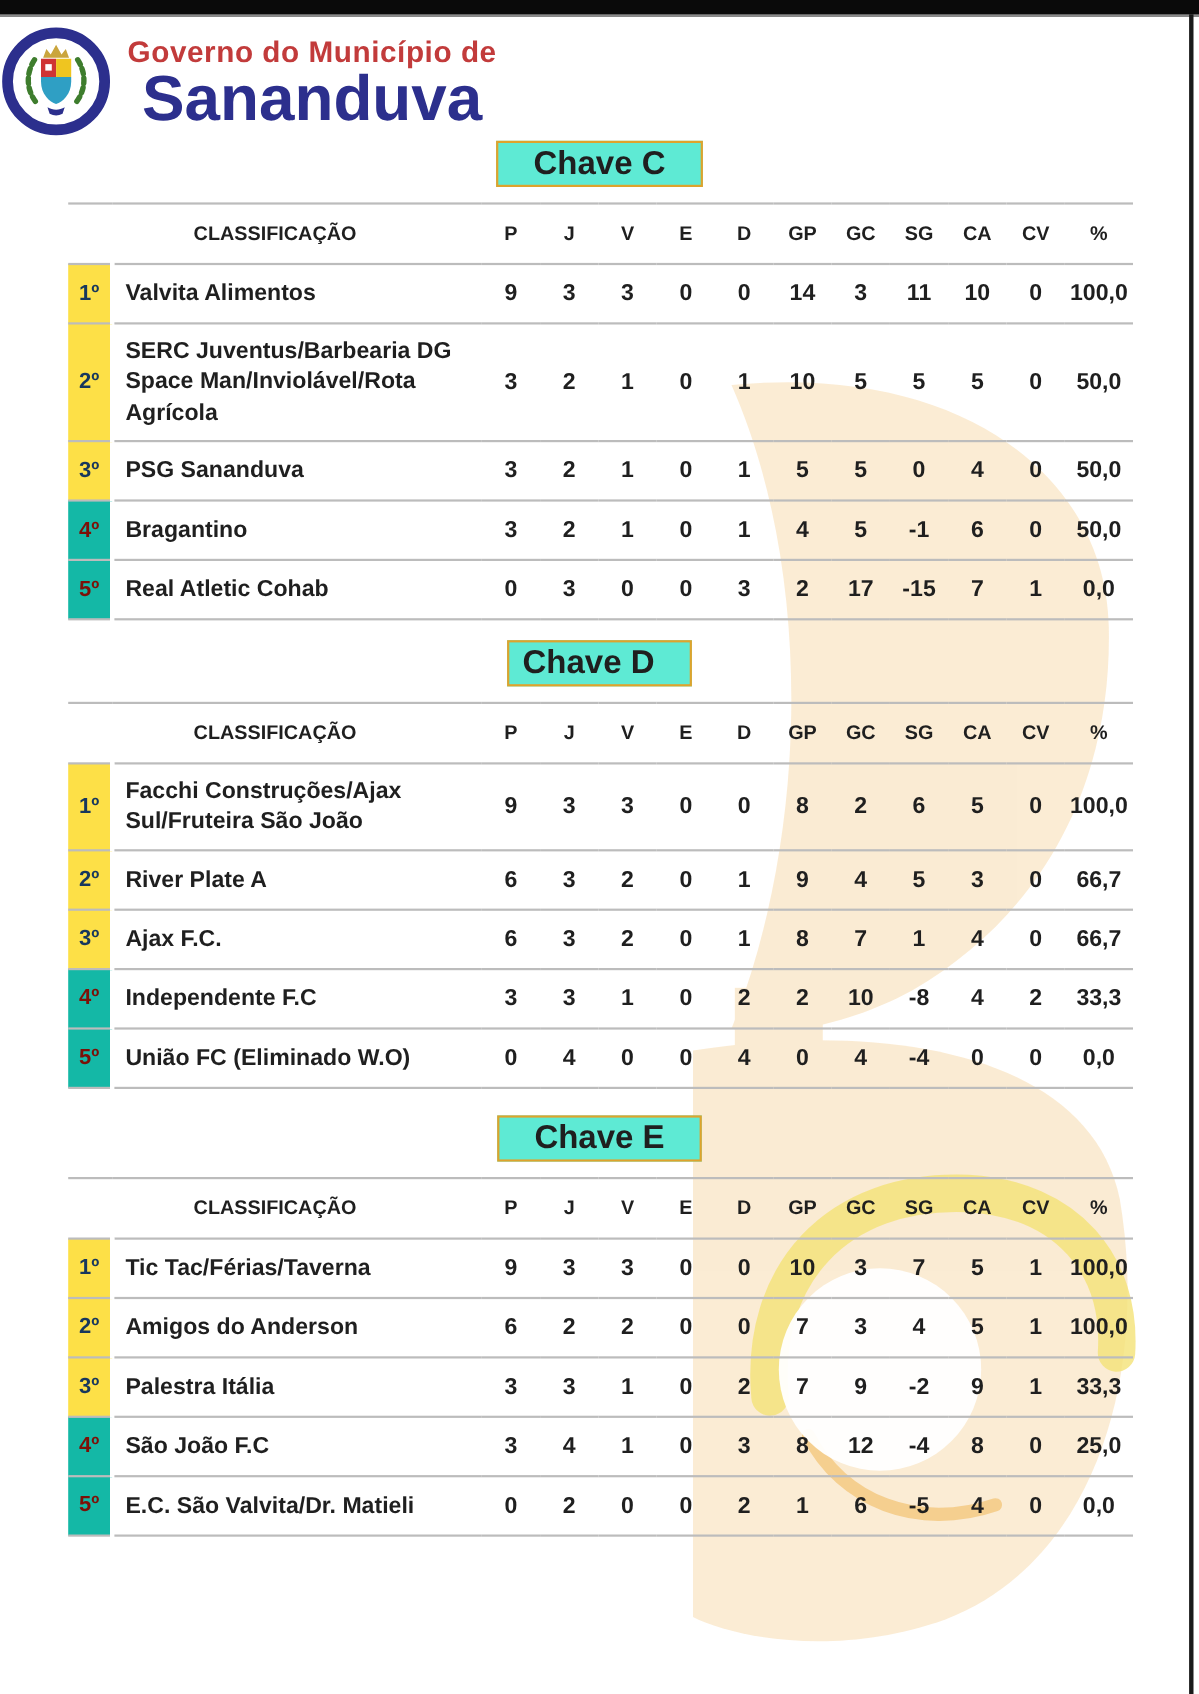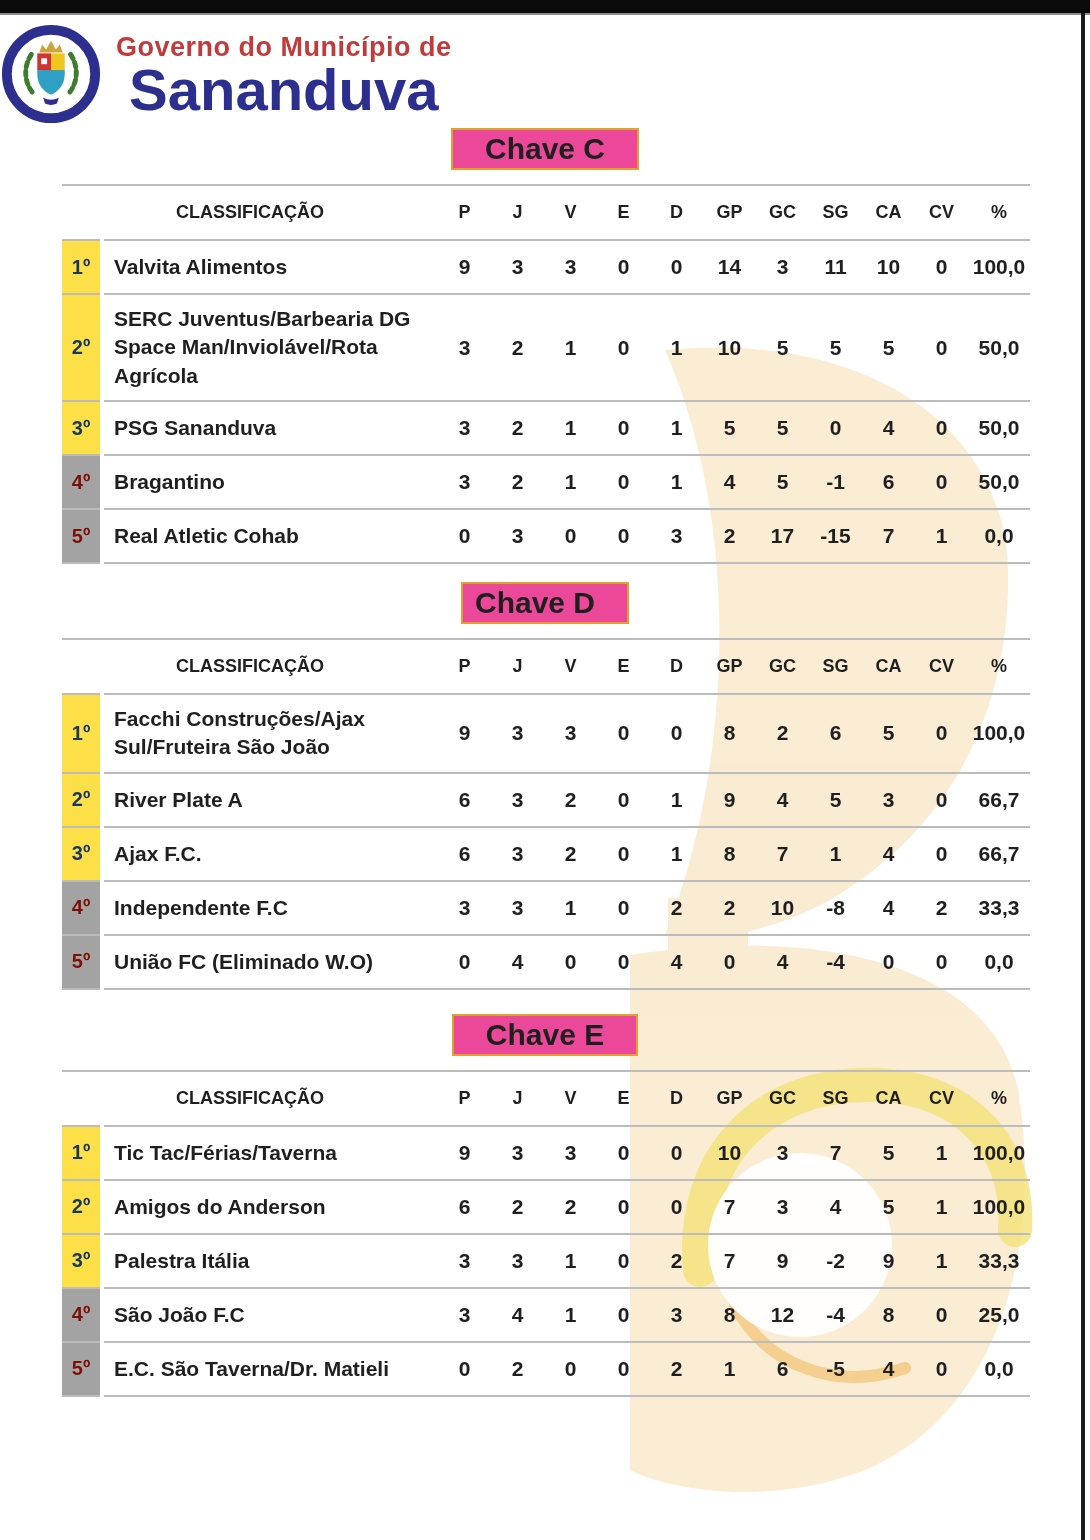--- a/index.html
+++ b/index.html
@@ -13,35 +13,35 @@
   .watermark{position:absolute;top:0;left:0;width:1090px;height:1540px;z-index:0;}
   .content{position:relative;z-index:1;padding-top:22px;}
 
   .brand{display:flex;align-items:center;justify-content:flex-start;gap:14px;height:104px;}
   .brand-logo svg{width:102px;height:102px;display:block;}
   .brand-text{text-align:center;}
   .gov-line{color:#c23b3b;font-size:27px;font-weight:700;letter-spacing:.5px;}
   .city-name{color:#2c2f8d;font-size:58px;font-weight:800;line-height:.92;}
 
   .category-banner{width:fit-content;margin:8px auto 0;background:#dbe5d4;font-size:30px;font-weight:700;padding:3px 40px;text-align:center;}
-  .chave-banner{width:fit-content;margin:2px auto 0;background:#ec4899;border:2px solid #dfa32c;font-size:30px;font-weight:700;padding:2px 32px;text-align:center;}
+  .chave-banner{width:fit-content;margin:2px auto 0;background:#5eead4;border:2px solid #dfa32c;font-size:30px;font-weight:700;padding:2px 32px;text-align:center;}
   .section-d .chave-banner{margin-top:18px;padding-left:12px;}
   .section-e .chave-banner{margin-top:24px;}
 
   table.standings{margin:14px 0 0 62px;width:968px;border-collapse:collapse;table-layout:fixed;background:transparent;}
   .standings thead tr{border-top:2px solid #bcbcbc;border-bottom:2px solid #bcbcbc;}
   .standings tbody tr{border-bottom:2px solid #bcbcbc;}
   .standings th{font-size:18px;font-weight:700;padding:16px 0;text-align:center;color:#1f1f1f;}
   .standings th.clsf{text-align:center;}
   .standings td{font-size:21px;font-weight:700;}
   .standings td.num{text-align:center;padding:14px 0;}
   .standings td.team{padding:10px 6px 10px 10px;line-height:1.35;text-align:left;}
   .standings td.pos{text-align:center;border-right:4px solid #ffffff;font-size:20px;padding:0;}
   .pos.blue{background:#fde047;color:#17375d;}
-  .pos.red{background:#a3a3a3;color:#7c1007;margin-left:41px;}
+  .pos.red{background:#14b8a6;color:#7c1007;margin-left:41px;}
 </style>
 </head>
 <body>
 
 <div class="top-bar"></div>
 <div class="frame-right"></div>
 
 <svg class="watermark" viewBox="0 0 1090 1540" aria-hidden="true">
   <g fill="#f8dfb7" opacity="0.6">
     <path d="M665 350 C870 330 1005 430 1008 570 C1011 710 950 830 830 900 C770 933 700 945 665 935 C735 760 740 520 665 350 Z"></path>
@@ -367,21 +367,21 @@
             <td class="num">3</td>
             <td class="num">8</td>
             <td class="num">12</td>
             <td class="num">-4</td>
             <td class="num">8</td>
             <td class="num">0</td>
             <td class="num">25,0</td>
           </tr>
           <tr>
             <td class="pos red">5º</td>
-            <td class="team">E.C. São Taverna/Dr. Matieli</td>
+            <td class="team">E.C. São Valvita/Dr. Matieli</td>
             <td class="num">0</td>
             <td class="num">2</td>
             <td class="num">0</td>
             <td class="num">0</td>
             <td class="num">2</td>
             <td class="num">1</td>
             <td class="num">6</td>
             <td class="num">-5</td>
             <td class="num">4</td>
             <td class="num">0</td>

